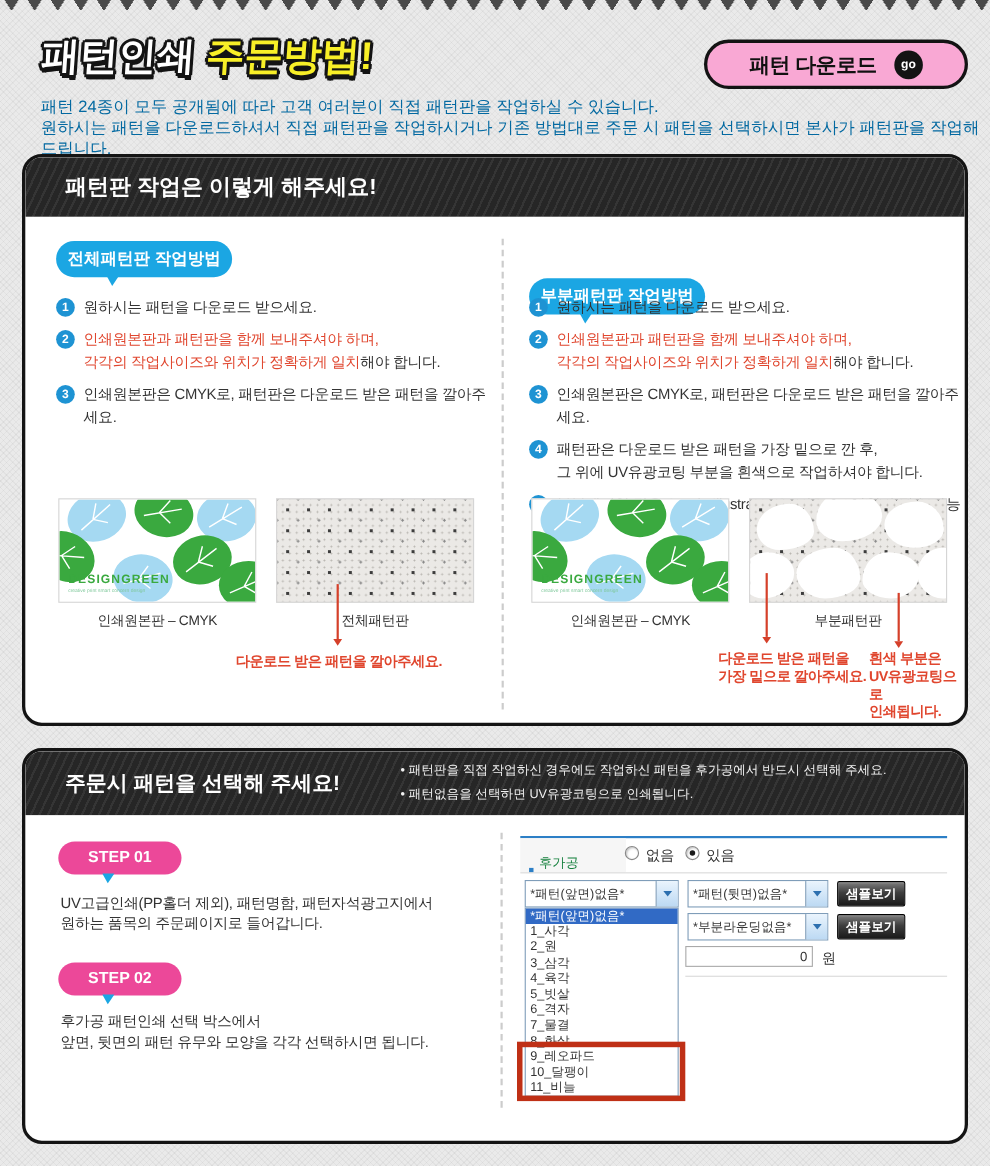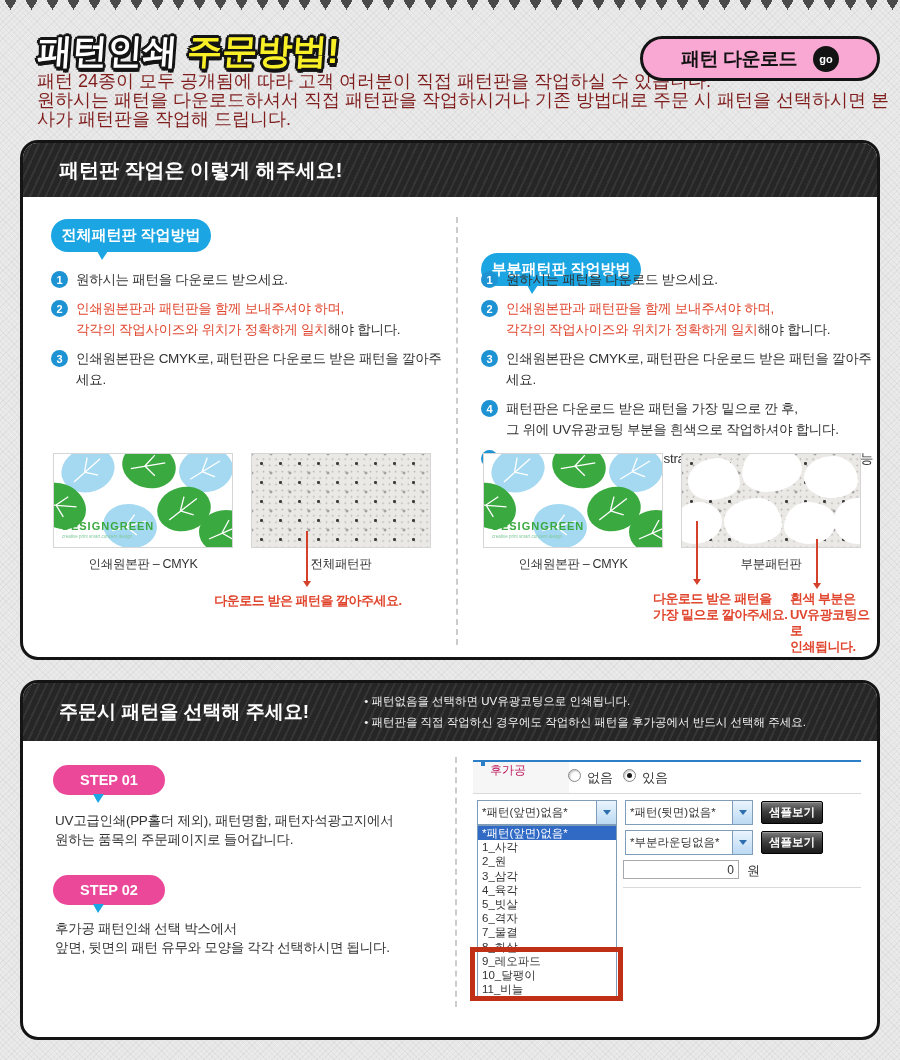--- a/index.html
+++ b/index.html
@@ -17,21 +17,21 @@
     background:conic-gradient(from 328deg at 50% 100%, #4a4a4a 0 64deg, transparent 64deg 360deg);
     background-size:21px 10px;background-repeat:repeat-x;}
   
   .titlewrap{left:36px;top:28px;transform:skewX(-4deg);transform-origin:left bottom;white-space:nowrap;}
   .bigtitle{font-size:35px;font-weight:bold;letter-spacing:0;}
   .t-out{
     text-shadow:-2px -2px 0 #141414,2px -2px 0 #141414,-2px 2px 0 #141414,2px 2px 0 #141414,
       0 -3px 0 #141414,0 3px 0 #141414,-3px 0 0 #141414,3px 0 0 #141414,0 4px 0 #141414,2px 4px 0 #141414;}
   .t-white{color:#ffffff;}
   .t-yellow{color:#f8ef27;}
-  .intro{left:37px;top:72px;font-size:18px;line-height:19px;color:#7f1d1d;}
+  .intro{left:37px;top:88px;font-size:15px;line-height:19px;color:#0369a1;}
   
   .dlbtn{left:640px;top:36px;width:240px;height:45px;background:#f9a8d4;border:3px solid #131313;border-radius:24px;
     display:flex;align-items:center;justify-content:center;box-sizing:border-box;cursor:pointer;}
   .dlbtn .lbl{font-size:19px;font-weight:bold;color:#111;letter-spacing:-0.5px;}
   .gocircle{width:26px;height:26px;border-radius:50%;background:#131313;color:#fff;font-size:11px;font-weight:bold;
     display:flex;align-items:center;justify-content:center;margin-left:16px;}
   
   .blackbox{background:#fff;border:3px solid #141414;border-radius:18px;box-sizing:border-box;overflow:hidden;}
   .box1{left:20px;top:140px;width:860px;height:520px;}
   .box2{left:20px;top:680px;width:860px;height:360px;}
@@ -72,21 +72,21 @@
     border-left:4px solid transparent;border-right:4px solid transparent;border-top:6px solid #d5402a;}
   .rednote{position:absolute;font-size:13px;font-weight:bold;color:#e0462e;line-height:16px;letter-spacing:-0.5px;}
   
   .stepbubble{position:absolute;width:112px;height:30px;border-radius:15px;background:#ec4899;color:#fff;
     font-size:14.5px;font-weight:bold;display:flex;align-items:center;justify-content:center;text-align:center;}
   .stepbubble::after{content:'';position:absolute;left:40px;bottom:-8px;width:0;height:0;
     border-left:5px solid transparent;border-right:6px solid transparent;border-top:9px solid #1ba6e3;}
   .steptext2{position:absolute;font-size:13.5px;color:#333;line-height:19px;letter-spacing:-0.3px;}
   
   .blueline{position:absolute;height:2px;background:#2c7fc6;}
-  .formrow-label{position:absolute;background:#f6f6f6;display:flex;align-items:flex-start;font-size:12px;color:#be185d;box-sizing:border-box;}
+  .formrow-label{position:absolute;background:#f6f6f6;display:flex;align-items:flex-end;font-size:12px;color:#15803d;box-sizing:border-box;}
   .sqbullet{width:4px;height:4px;background:#2c7fc6;margin:0 5px 0 8px;}
   .rowline{position:absolute;height:1px;background:#d9d9d9;}
   .radio{position:absolute;width:13px;height:13px;border-radius:50%;border:1px solid #888;background:#fff;
     box-shadow:inset 1px 1px 2px rgba(0,0,0,0.25);box-sizing:border-box;cursor:pointer;}
   .radio.checked::after{content:'';position:absolute;left:3px;top:3px;width:5px;height:5px;border-radius:50%;background:#1a1a1a;}
   .rlabel{position:absolute;font-size:13px;color:#333;}
   .select{position:absolute;height:25px;background:#fff;border:1px solid #7f9db9;box-sizing:border-box;
     display:flex;align-items:center;cursor:pointer;}
   .sel-text{flex:1;font-size:11.5px;color:#333;padding-left:4px;white-space:nowrap;overflow:hidden;}
   .sel-btn{flex:none;width:19px;height:100%;border-left:1px solid #7f9db9;
@@ -224,22 +224,22 @@
     <div>흰색 부분은</div>
     <div>UV유광코팅으로</div>
     <div>인쇄됩니다.</div>
   </div>
 </div>
 
 <div class="abs blackbox box2">
   <div class="stripehead">
     <span>주문시 패턴을 선택해 주세요!</span>
     <span class="hnotes">
+        <div class="hnote">• 패턴판을 직접 작업하신 경우에도 작업하신 패턴을 후가공에서 반드시 선택해 주세요.</div>
         <div class="hnote">• 패턴없음을 선택하면 UV유광코팅으로 인쇄됩니다.</div>
-        <div class="hnote">• 패턴판을 직접 작업하신 경우에도 작업하신 패턴을 후가공에서 반드시 선택해 주세요.</div>
       </span>
   </div>
   <div class="abs vdash" style="left:432px;top:74px;height:250px;"></div>
 
   <div class="stepbubble" style="left:30px;top:82px;">STEP 01</div>
   <div class="steptext2" style="left:32px;top:128px;">
     <div>UV고급인쇄(PP홀더 제외), 패턴명함, 패턴자석광고지에서</div>
     <div>원하는 품목의 주문페이지로 들어갑니다.</div>
   </div>
   <div class="stepbubble" style="left:30px;top:192px;">STEP 02</div>

